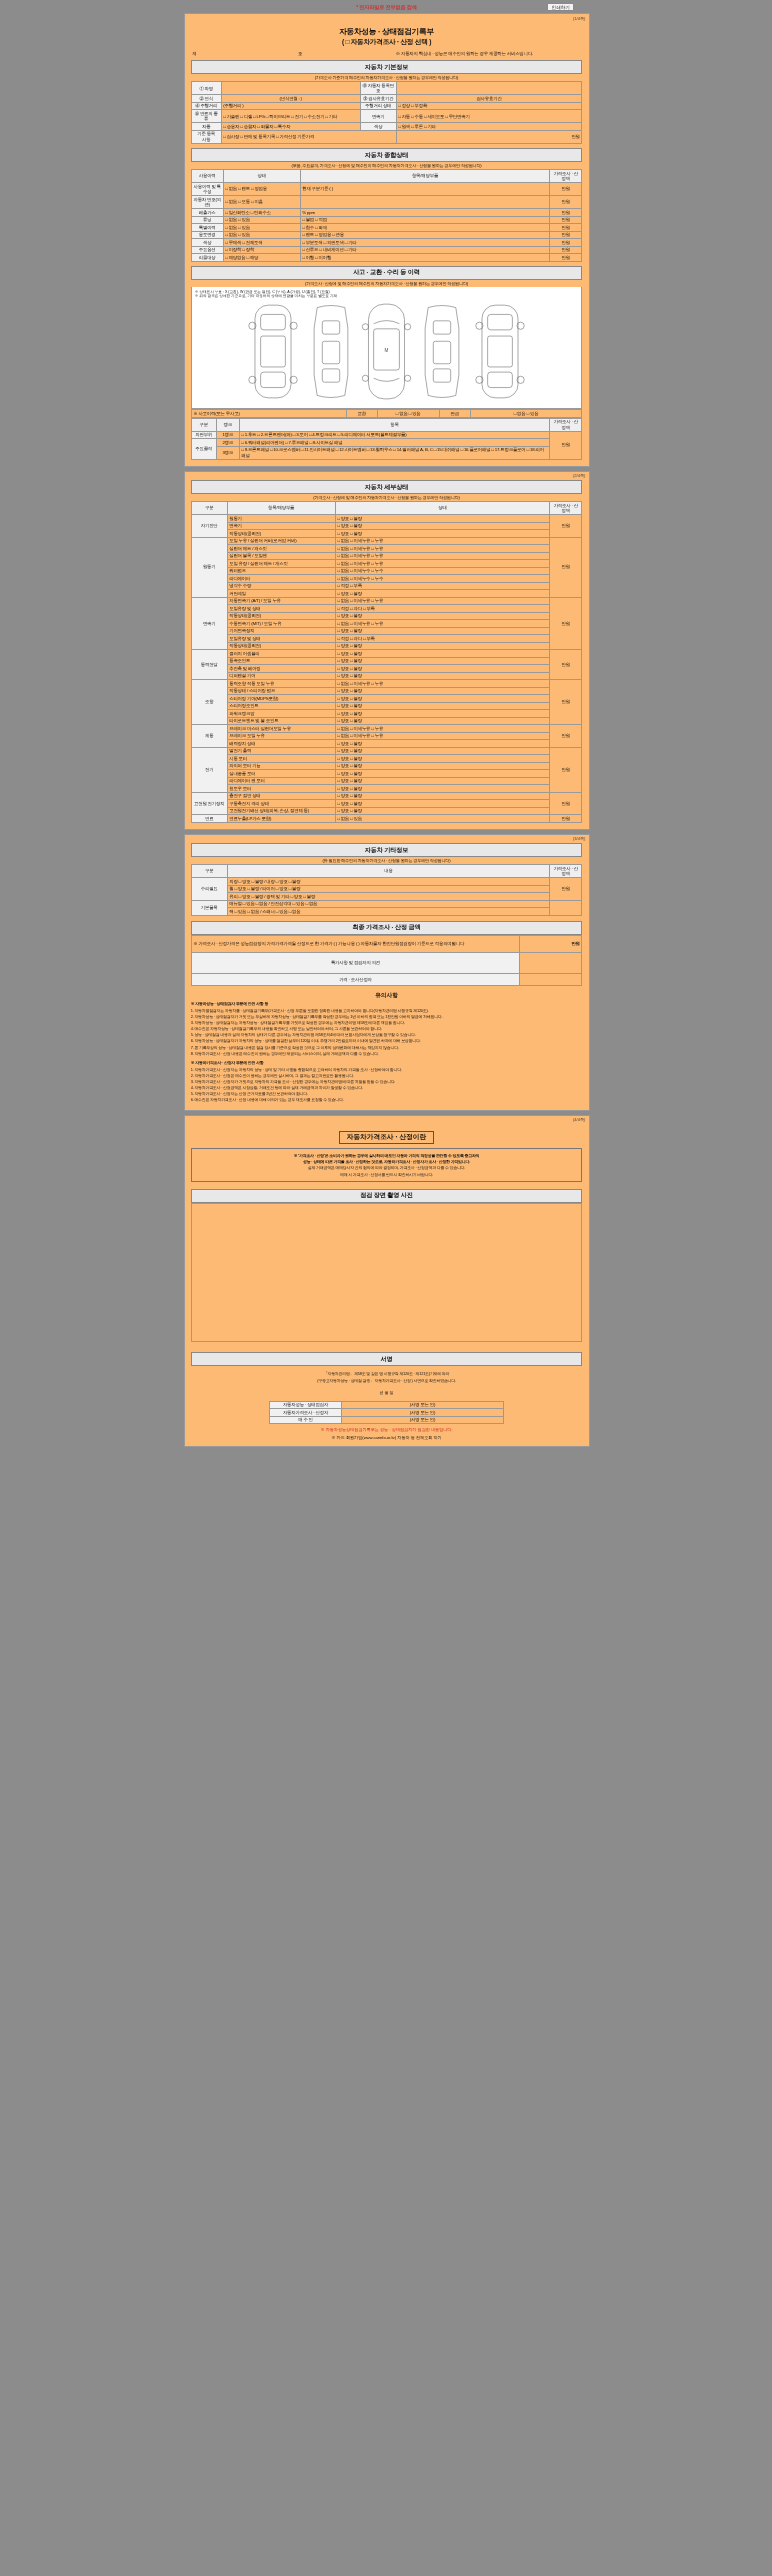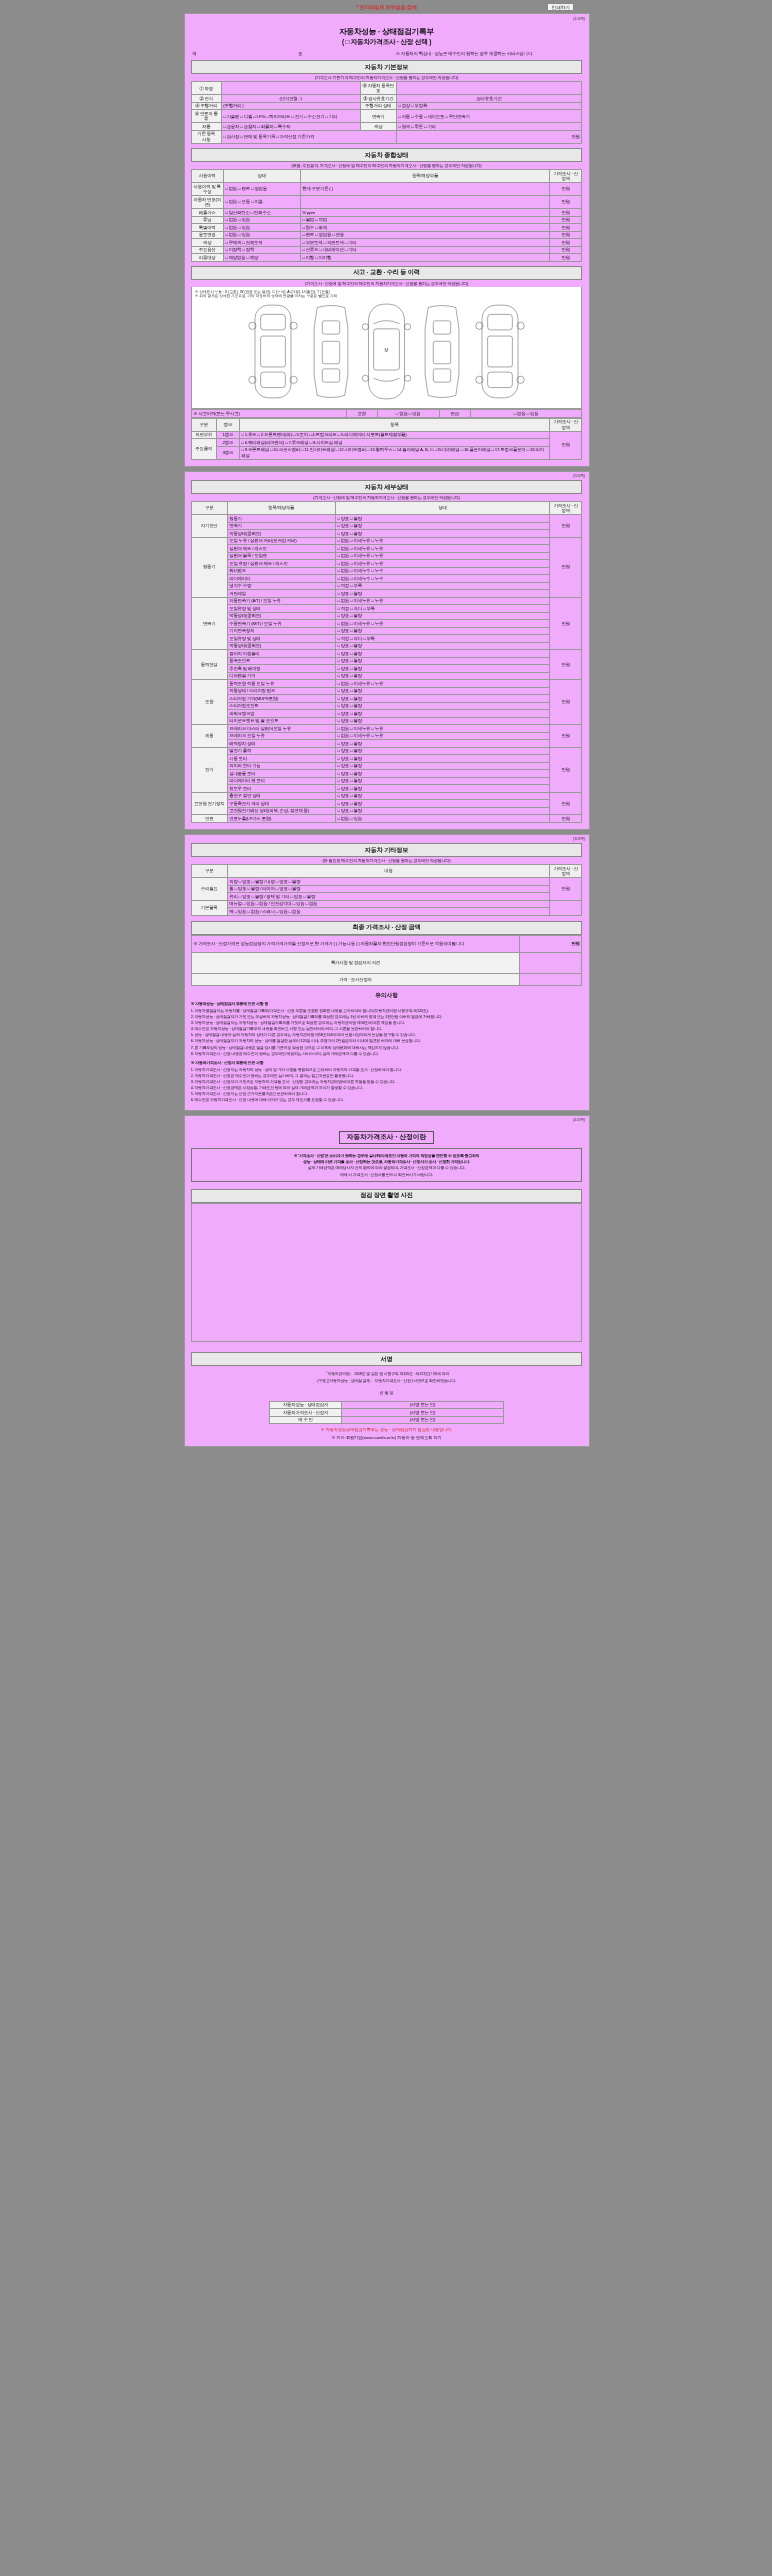--- a/index.html
+++ b/index.html
@@ -19,21 +19,21 @@
   }
   .topbar .notice { color:#d12f2f; font-size:5.2px; font-weight:bold; letter-spacing:-0.2px;}
   .topbar .printbtn {
     position:absolute; right:15.5px; top:0;
     border:0.5px solid #888; background:#f3f3f3; font-size:4.6px;
     padding:0.5px 3.1px; border-radius:1px; color:#222;
   }
   .topbar .pageno { position:absolute; right:1px; top:1px; font-size:4.1px; color:#333;}
 
   .sheet {
-    width:406px; margin:0 auto 4.1px auto; background:#f0abfc;
+    width:406px; margin:0 auto 4.1px auto; background:#fdba74;
     border:0.5px solid #999; padding:5.2px 6.2px 6.2px 6.2px; position:relative;
   }
   .sheet .pagenum { position:absolute; right:3.1px; top:1.5px; font-size:4.1px; color:#444; }
 
   .doc-title {
     text-align:center; font-weight:bold; font-size:7.7px; letter-spacing:-0.3px;
     margin:7.2px 0 1px 0;
   }
   .doc-title2 {
     text-align:center; font-weight:bold; font-size:6.7px; letter-spacing:-0.3px;

